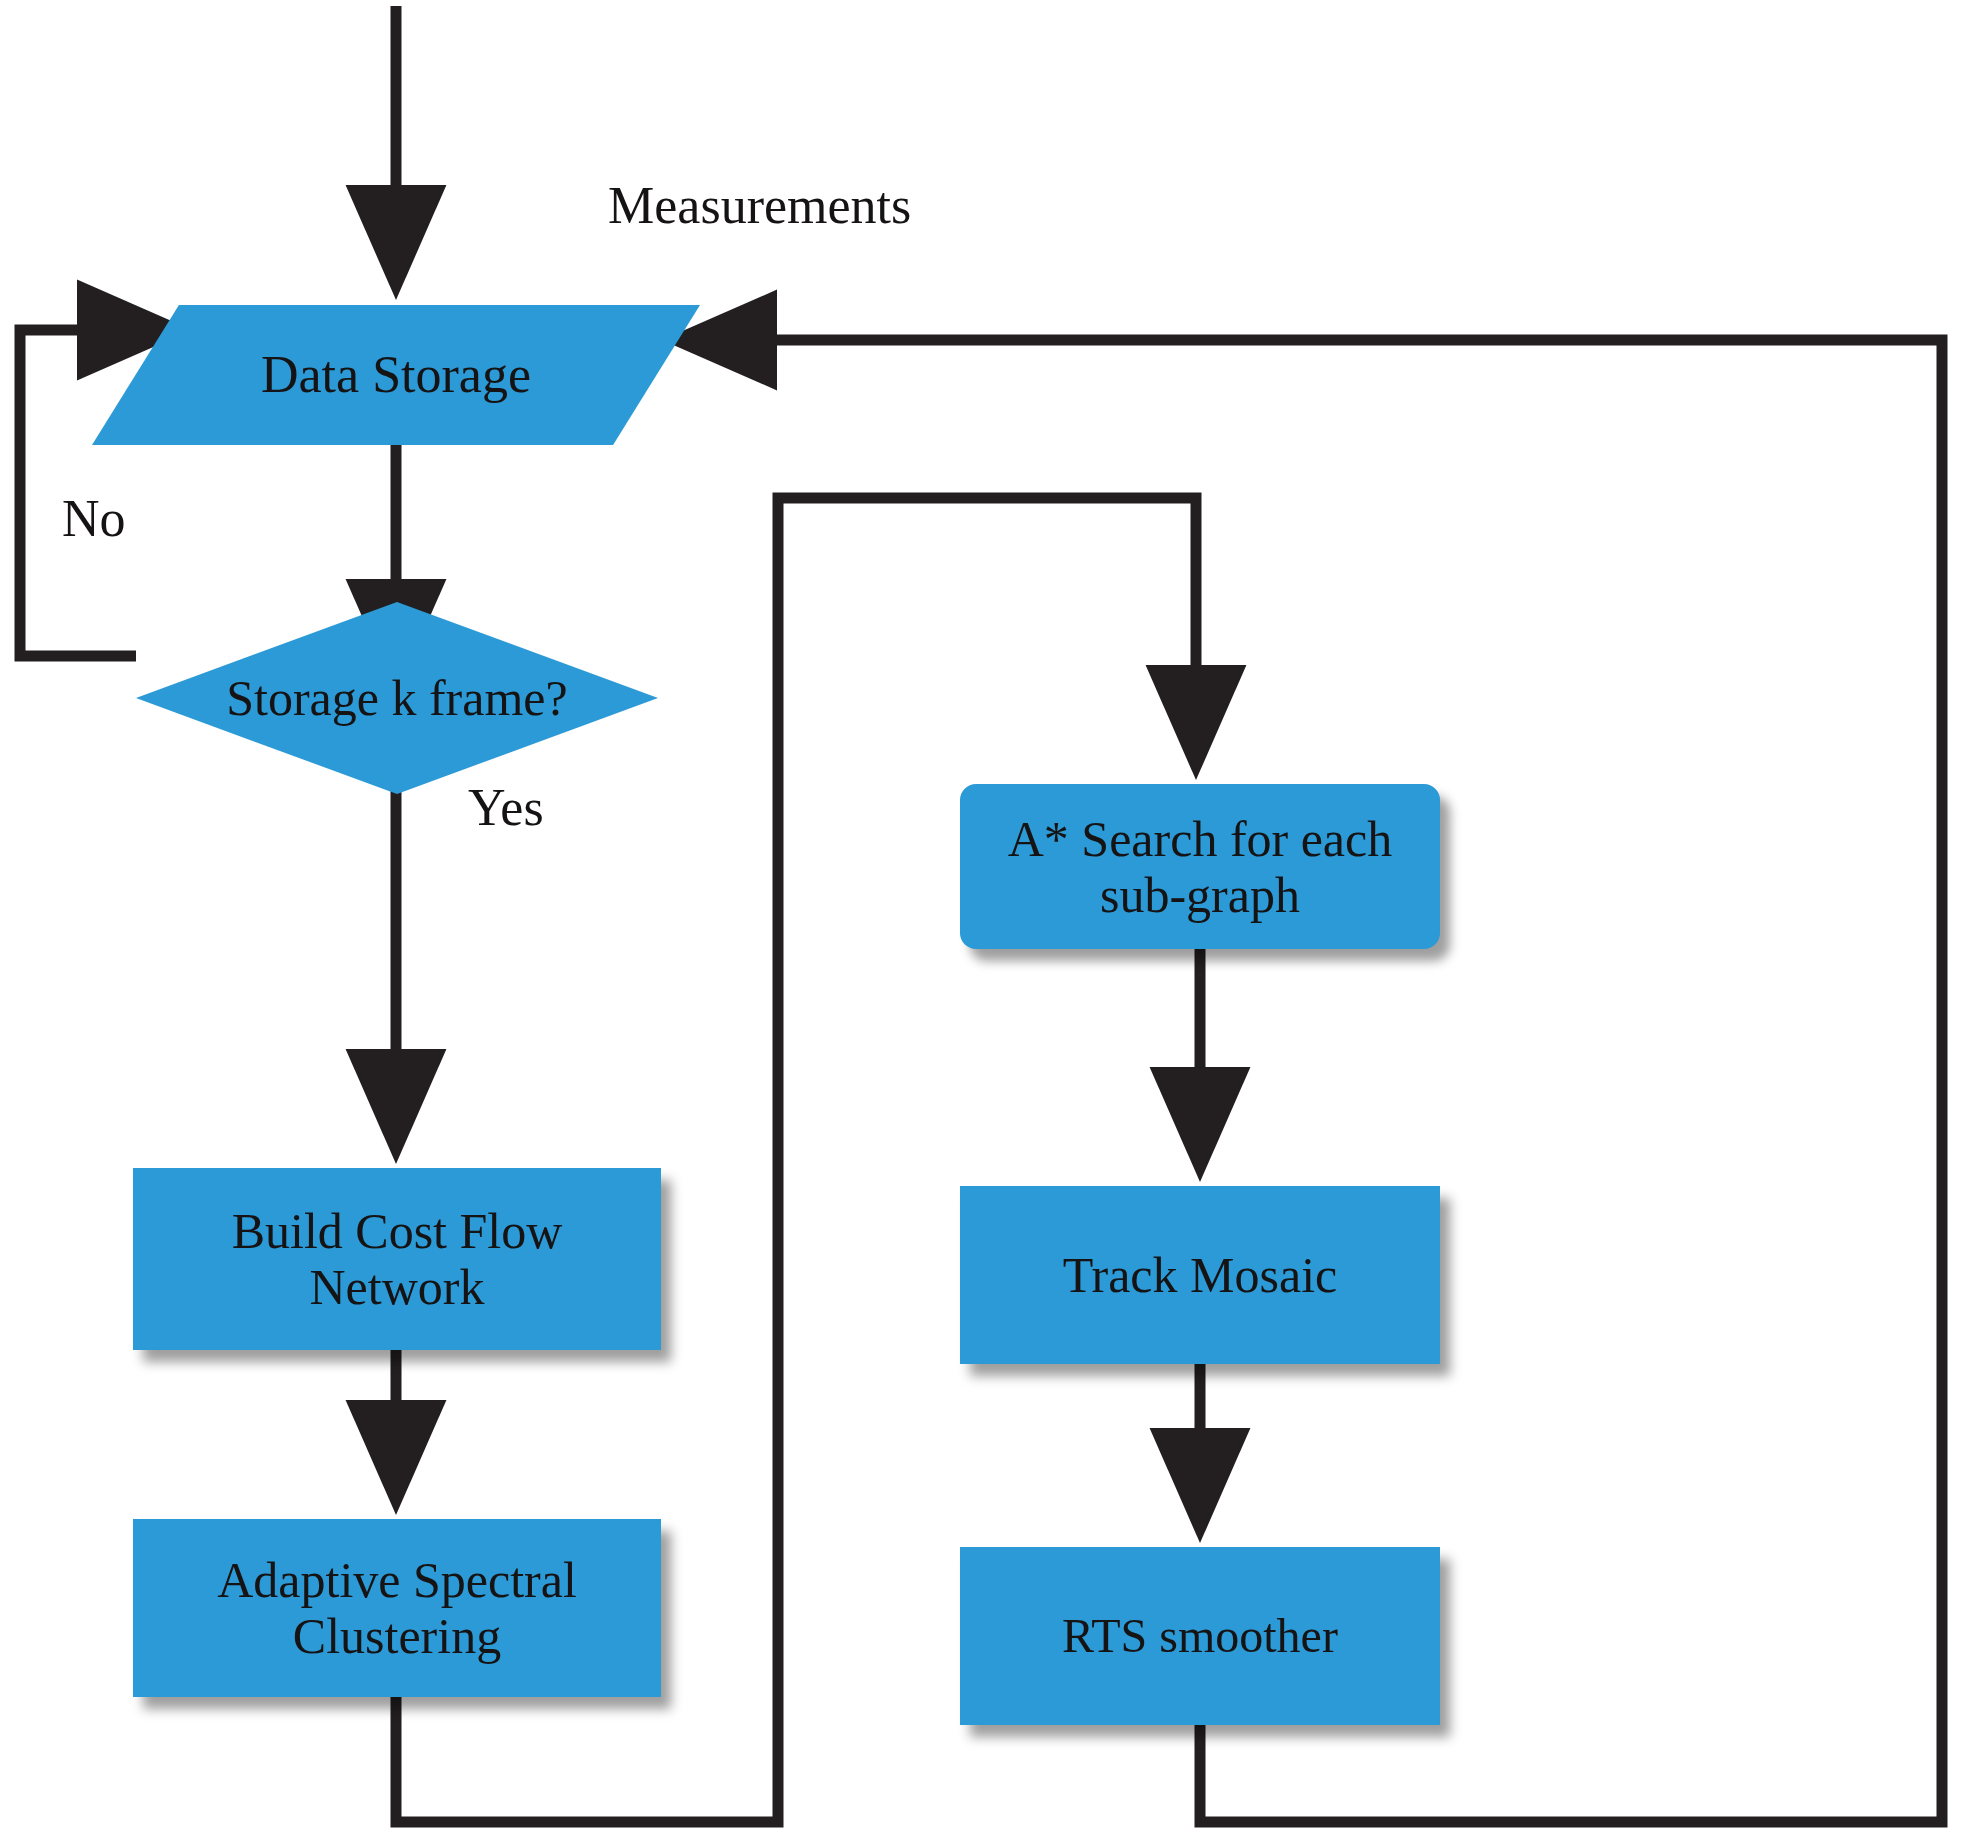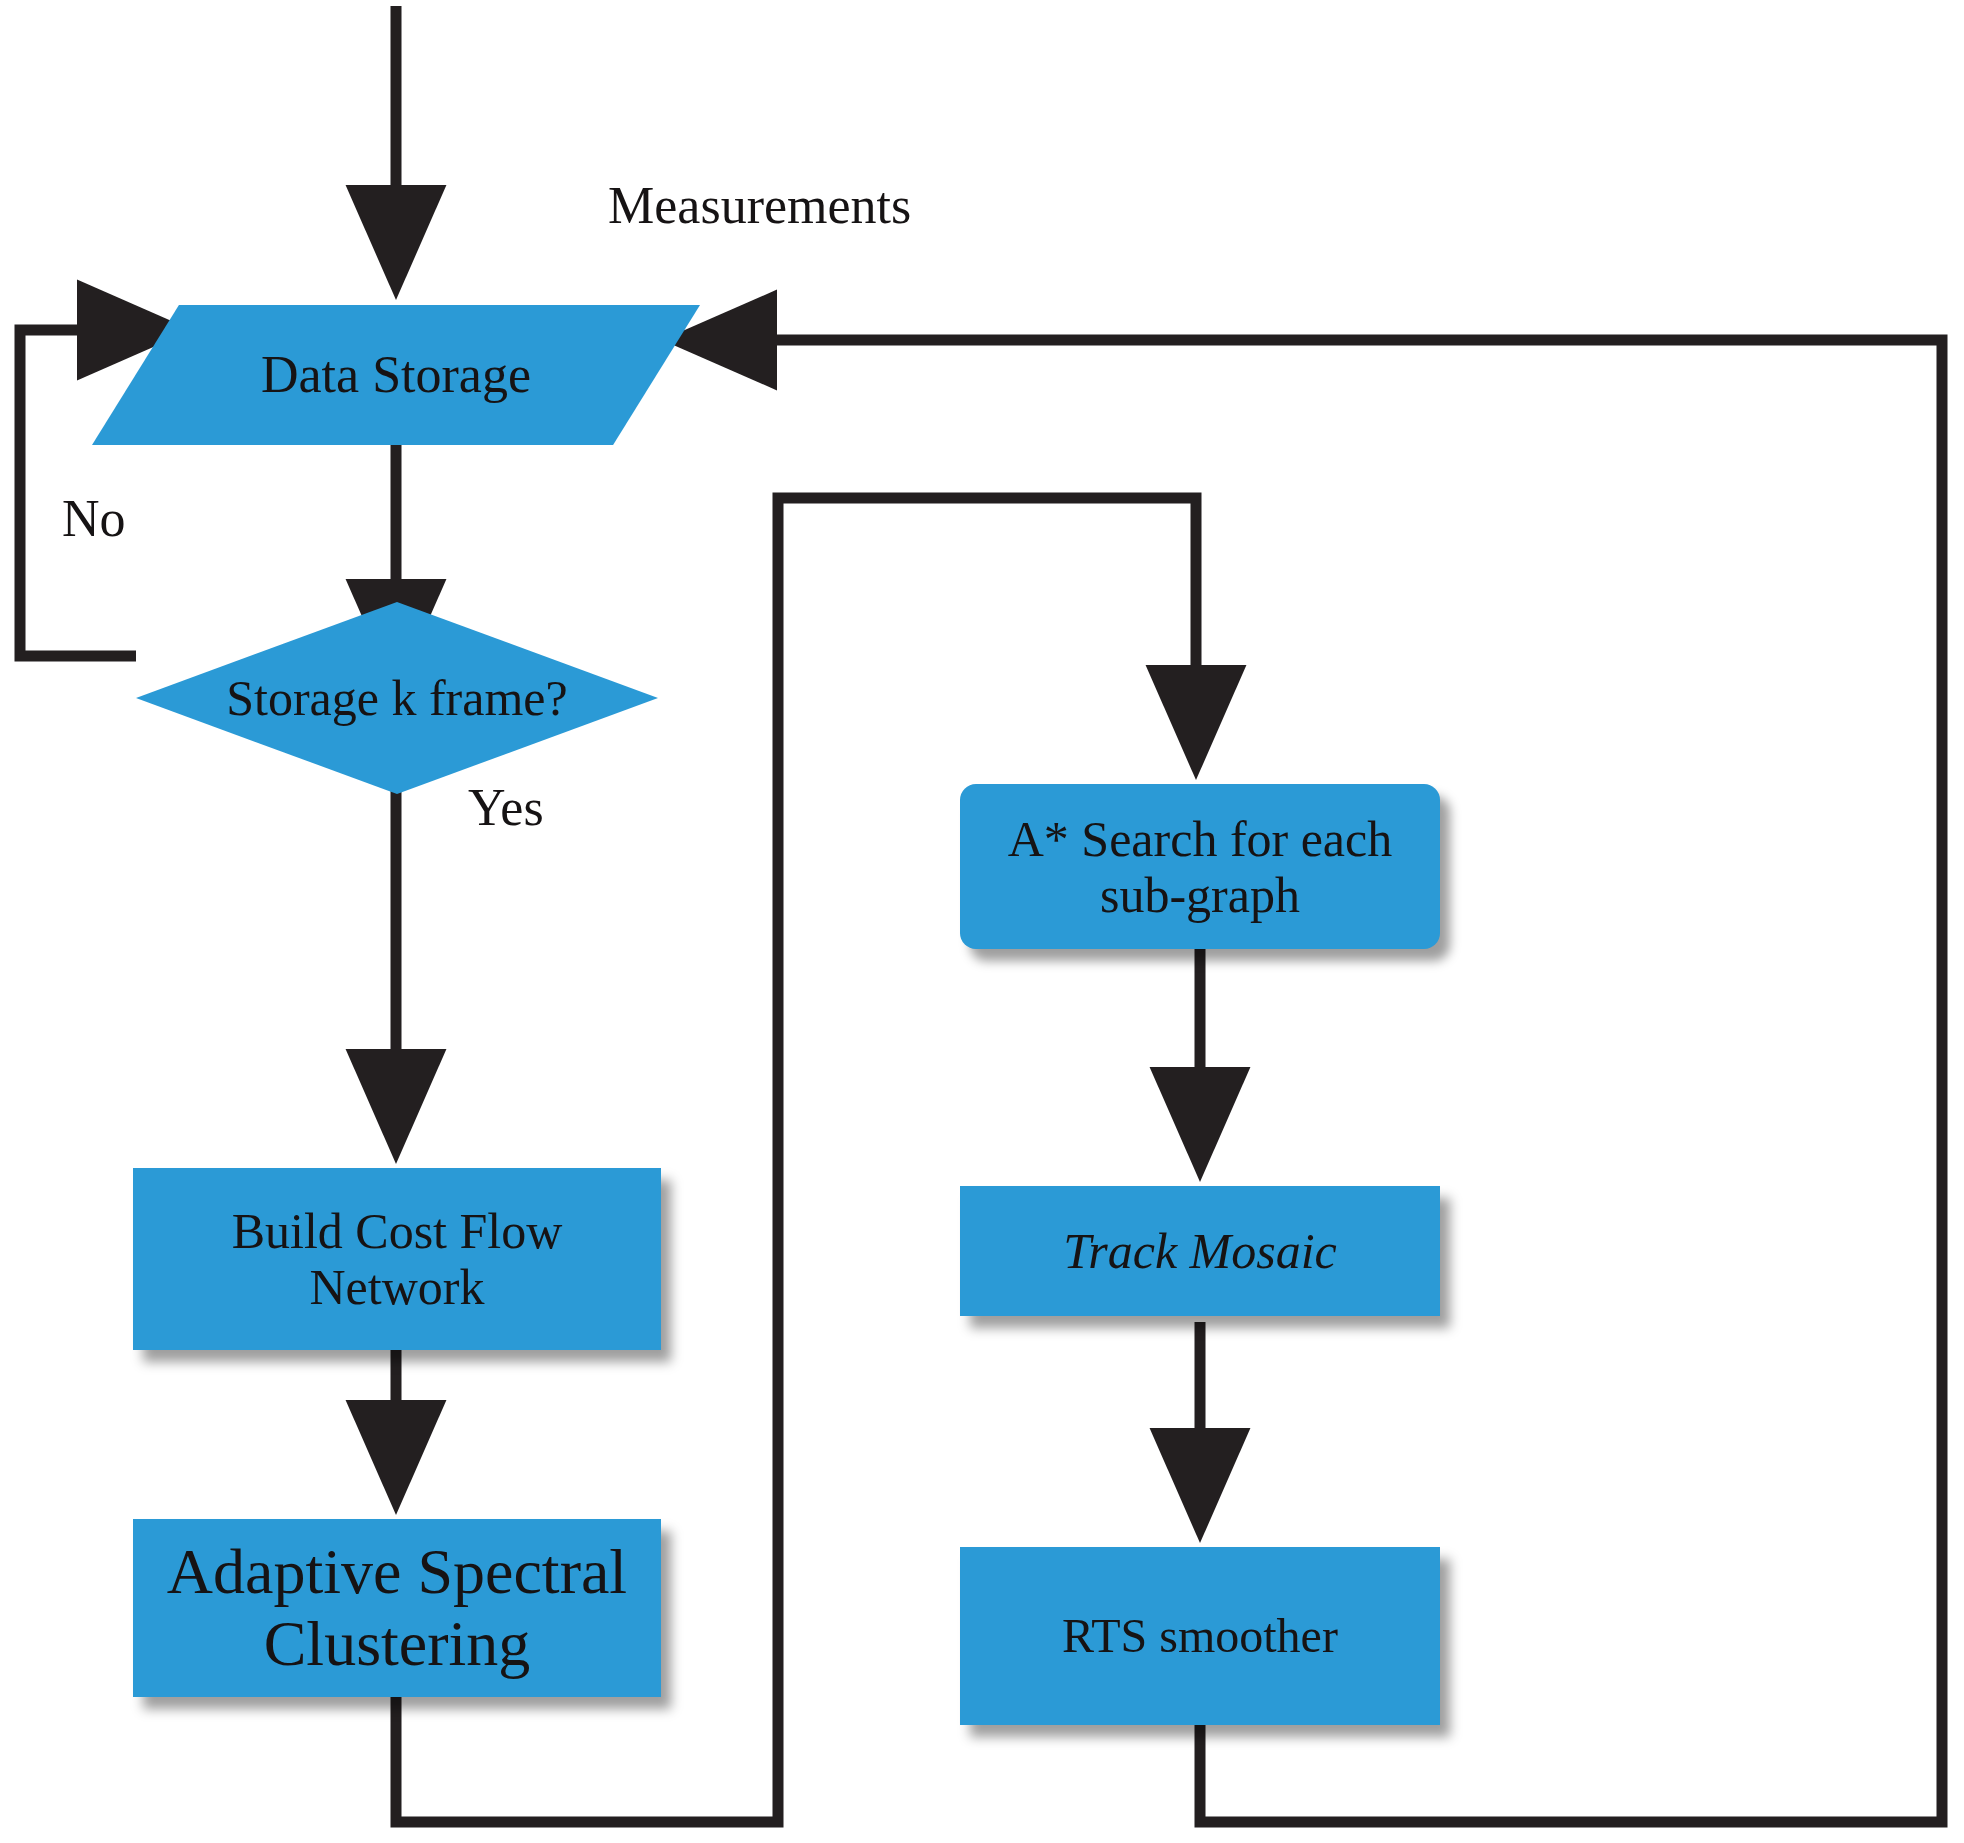--- a/index.html
+++ b/index.html
@@ -66,35 +66,35 @@
     <span class="txt">Storage k frame?</span>
   </div>
 
   <div class="node rect" style="left:133px;top:1126px;width:528px;height:182px;font-size:50px;">
     <span>
       <span>Build Cost  Flow</span><br>
       <span>Network</span>
     </span>
   </div>
 
-  <div class="node rect" style="left:133px;top:1477px;width:528px;height:178px;font-size:64px;">
+  <div class="node rect" style="left:133px;top:1477px;width:528px;height:178px;font-size:50px;">
     <span>
       <span>Adaptive Spectral</span><br>
       <span>Clustering</span>
     </span>
   </div>
 
   <div class="node rect" style="left:960px;top:742px;width:480px;height:165px;font-size:50px;border-radius:16px;">
     <span>
       <span>A* Search for each</span><br>
       <span>sub-graph</span>
     </span>
   </div>
 
-  <div class="node rect" style="left:960px;top:1144px;width:480px;height:130px;font-size:50px;font-style:italic;">
+  <div class="node rect" style="left:960px;top:1144px;width:480px;height:178px;font-size:50px;">
     <span>Track Mosaic</span>
   </div>
 
   <div class="node rect" style="left:960px;top:1505px;width:480px;height:178px;font-size:48px;">
     <span>RTS smoother</span>
   </div>
 
   <div class="edgelabel" style="left:608px;top:176px;font-size:52px;">Measurements</div>
   <div class="edgelabel" style="left:62px;top:489px;font-size:52px;">No</div>
   <div class="edgelabel" style="left:468px;top:778px;font-size:52px;">Yes</div>

